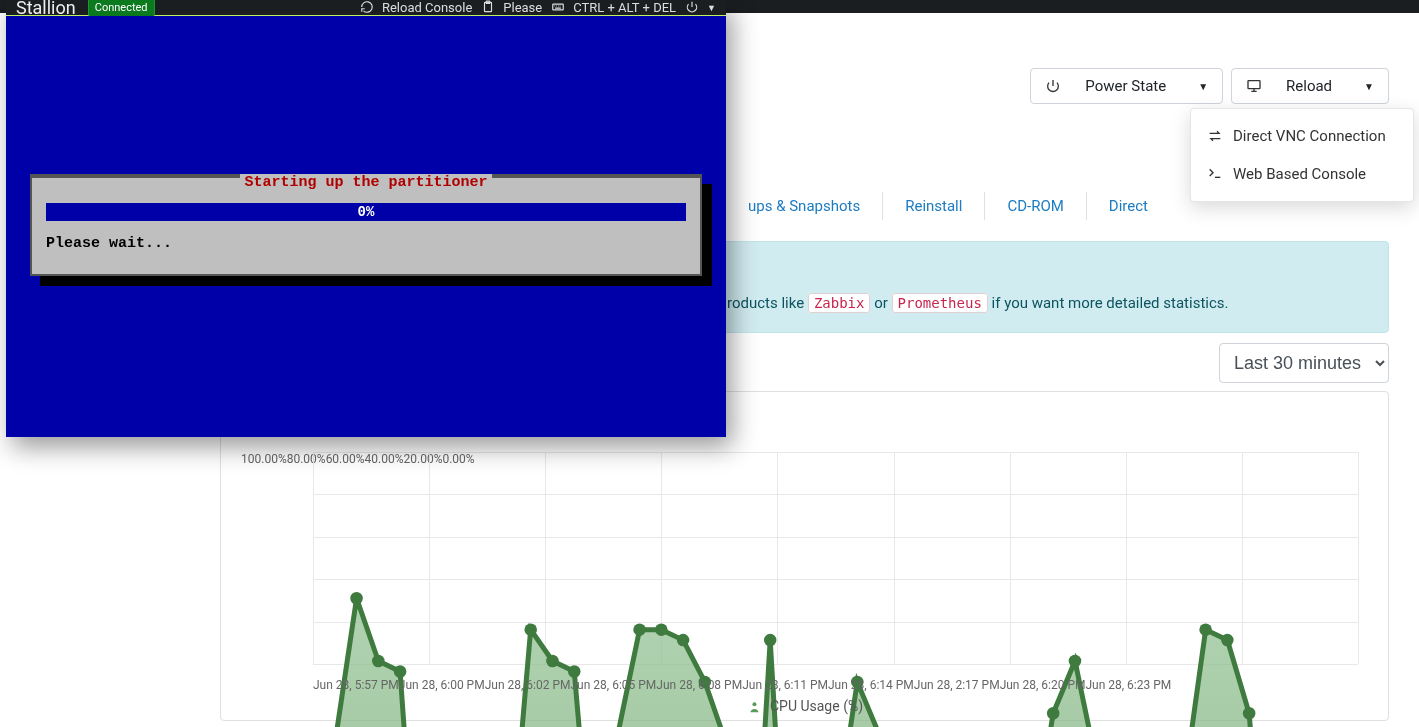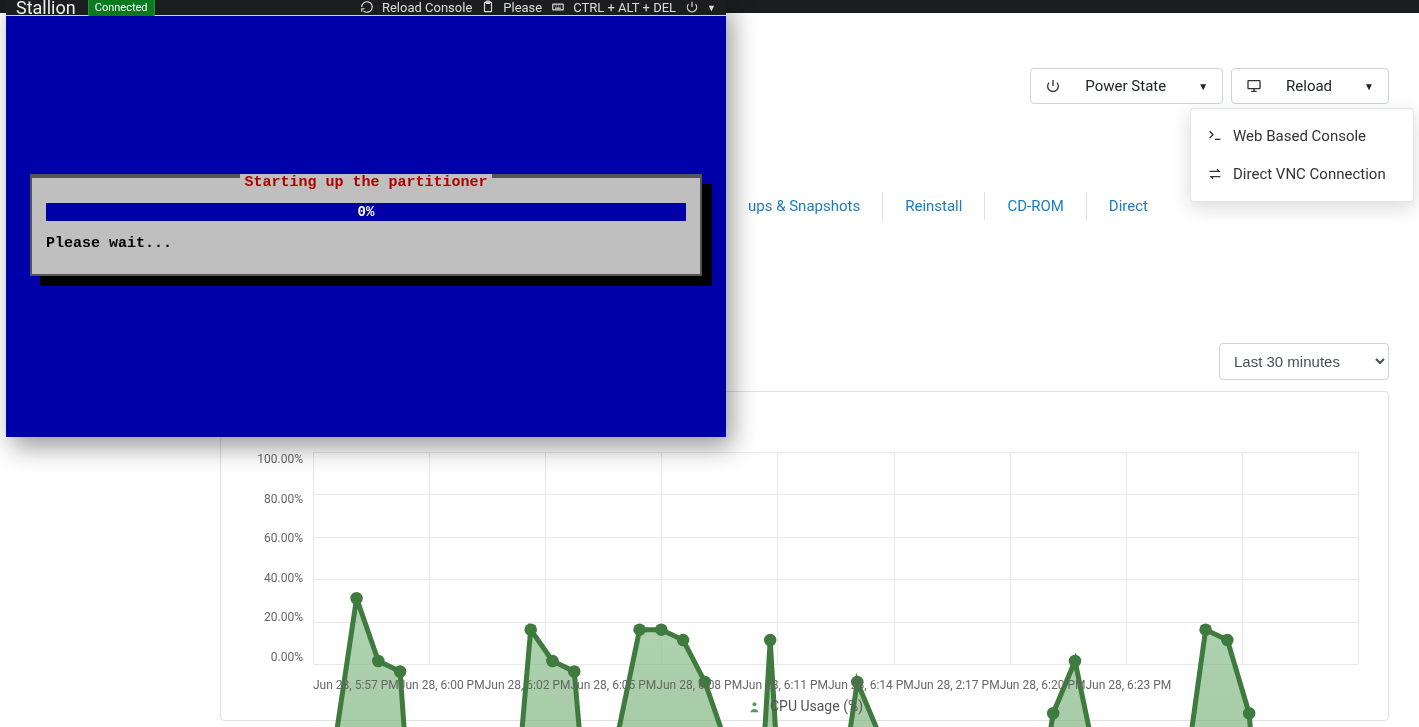--- a/index.html
+++ b/index.html
@@ -23,26 +23,26 @@
 
 .tabs { position: absolute; top: 176px; left: 730px; display: flex; gap: 4px; }
 .tabs .tab-sep { width: 1px; height: 28px; background: #e0e0e0; align-self: center; }
 .tabs .tab { padding: 8px 18px; font-size: 15px; color: #1b7cc2; cursor: pointer; }
 
 
 .alert { position: absolute; top: 228px; left: 220px; right: 30px; background: #d1ecf1; border: 1px solid #bee5eb; color: #0c5460; border-radius: 4px; padding: 52px 16px 20px 506px; font-size: 15px; }
 .alert .code { background: #fff; border: 1px solid #e0d0d0; color: #c7254e; padding: 1px 5px; border-radius: 3px; font-family: Menlo, Consolas, monospace; font-size: 14px; }
 
 
-.time-select { position: absolute; top: 330px; right: 30px; width: 170px; padding: 8px 10px; border: 1px solid #ced4da; border-radius: 4px; font-size: 15px; background: #fff; color: #495057; }
+.time-select { position: absolute; top: 330px; right: 30px; width: 170px; padding: 8px 10px; border: 1px solid #ced4da; border-radius: 4px; font-size: 18px; background: #fff; color: #495057; }
 
 
 .chart-wrap { position: absolute; top: 378px; left: 220px; right: 30px; height: 330px; border: 1px solid #e0e0e0; border-radius: 4px; padding: 60px 20px 10px 20px; }
 .chart-inner { position: relative; width: 100%; height: 100%; }
-.chart-y-labels { position: absolute; left: 0; top: 0; bottom: 46px; width: 62px; display: flex; flex-direction: column; justify-content: space-between; text-align: right; font-size: 12px; color: #666; }
+.chart-y-labels { position: absolute; left: 0; top: 0; bottom: 46px; width: 62px; display: flex; justify-content: space-between; text-align: right; font-size: 12px; color: #666; }
 .chart-grid { position: absolute; left: 72px; right: 10px; top: 0; bottom: 46px; }
 .chart-grid .hline { position: absolute; left: 0; right: 0; border-top: 1px solid #e8e8e8; }
 .chart-grid .vline { position: absolute; top: 0; bottom: 0; border-left: 1px solid #e8e8e8; }
 .chart-x-labels { position: absolute; left: 72px; right: 10px; bottom: 18px; display: flex; justify-content: flex-start; font-size: 12px; color: #666; }
 .chart-svg { position: absolute; left: 72px; right: 10px; top: 0; bottom: 46px; }
 .chart-legend { position: absolute; bottom: -4px; left: 50%; transform: translateX(-50%); display: flex; align-items: center; gap: 8px; font-size: 14px; color: #555; }
 
 
 .console-window { position: absolute; top: 0; left: 6px; width: 720px; height: 437px; background: #bef264; z-index: 100; box-shadow: 6px 10px 24px rgba(0,0,0,0.4); }
 .console-header { height: 15px; background: #1b1e21; display: flex; align-items: center; padding: 0 10px; gap: 12px; color: #e0e0e0; }
@@ -88,47 +88,54 @@
       </span>
       <span>Reload</span>
       <span class="caret">▼</span>
     </div>
   </div>
 
   <div class="console-dropdown">
     <div class="item">
       <span class="icon">
         <svg viewBox="0 0 24 24" width="16" height="16" fill="none" stroke="#333" stroke-width="2">
+            <path d="M4 8h14l-3-3"></path>
+            <path d="M20 16H6l3 3"></path>
+          </svg>
+      </span>
+      <span>Direct VNC Connection</span>
+    </div>
+    <div class="item">
+      <span class="icon">
+        <svg viewBox="0 0 24 24" width="16" height="16" fill="none" stroke="#333" stroke-width="2">
             <path d="M4 5l5 5-5 5"></path>
             <path d="M12 17h8"></path>
           </svg>
       </span>
       <span>Web Based Console</span>
-    </div>
-    <div class="item">
-      <span class="icon">
-        <svg viewBox="0 0 24 24" width="16" height="16" fill="none" stroke="#333" stroke-width="2">
-            <path d="M4 8h14l-3-3"></path>
-            <path d="M20 16H6l3 3"></path>
-          </svg>
-      </span>
-      <span>Direct VNC Connection</span>
     </div>
   </div>
 
   <div class="tabs">
     <div class="tab"><span>ups &amp; Snapshots</span></div>
     <div class="tab-sep"></div>
     <div class="tab"><span>Reinstall</span></div>
     <div class="tab-sep"></div>
     <div class="tab"><span>CD-ROM</span></div>
     <div class="tab-sep"></div>
     <div class="tab"><span>Direct</span></div>
   </div>
 
+  <div class="alert">
+    <span>roducts like </span>
+    <span class="code">Zabbix</span>
+    <span> or </span>
+    <span class="code">Prometheus</span>
+    <span> if you want more detailed statistics.</span>
+  </div>
 
   <select class="time-select">
     <option>Last 30 minutes</option>
   </select>
 
   <div class="chart-wrap">
     <div class="chart-inner">
       <div class="chart-y-labels" id="ylabels">
           <span>100.00%</span>
           <span>80.00%</span>

